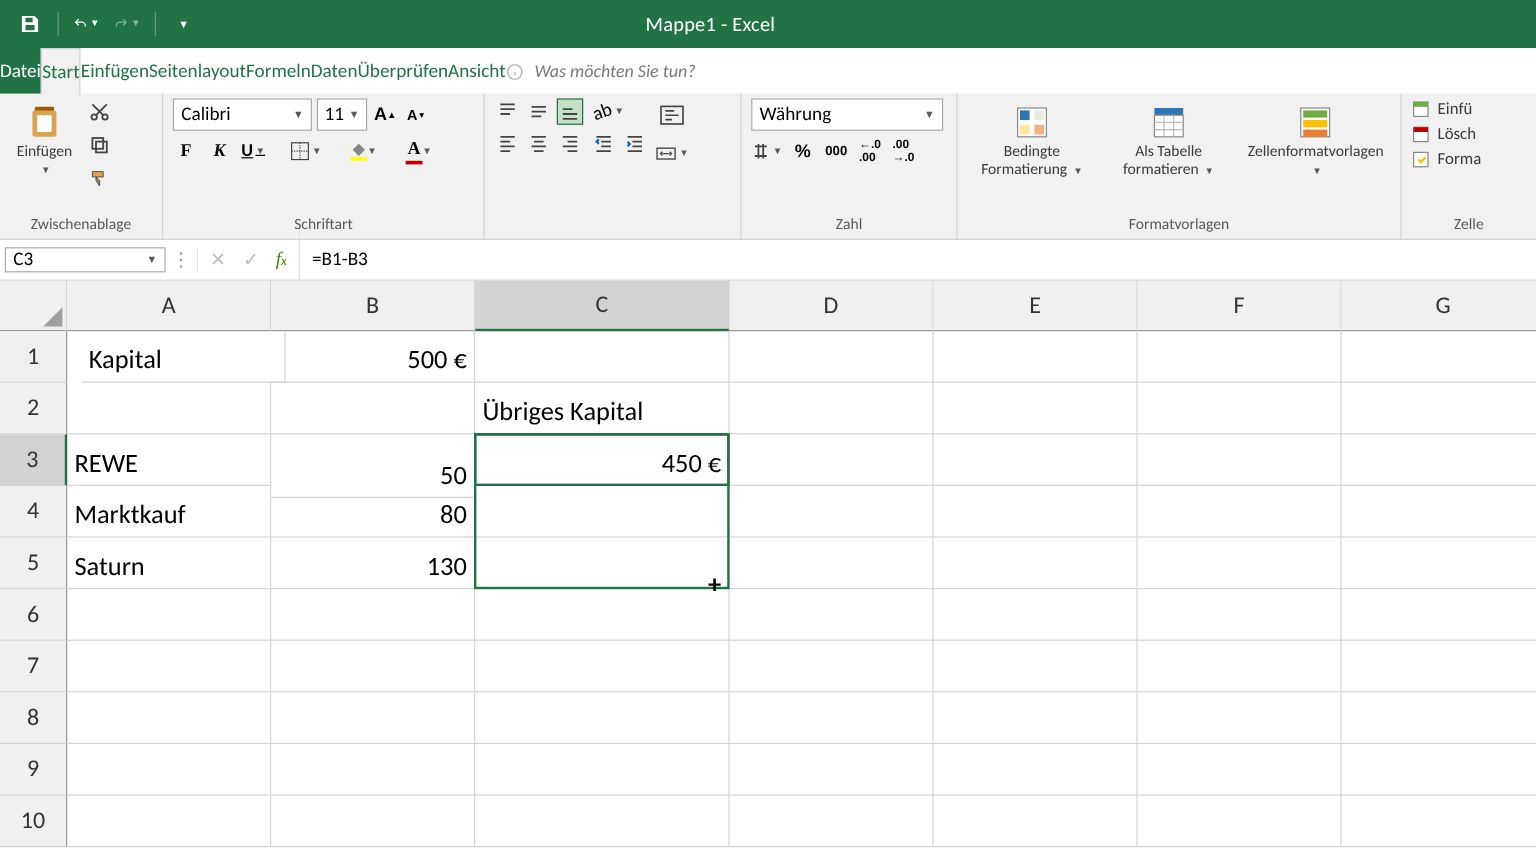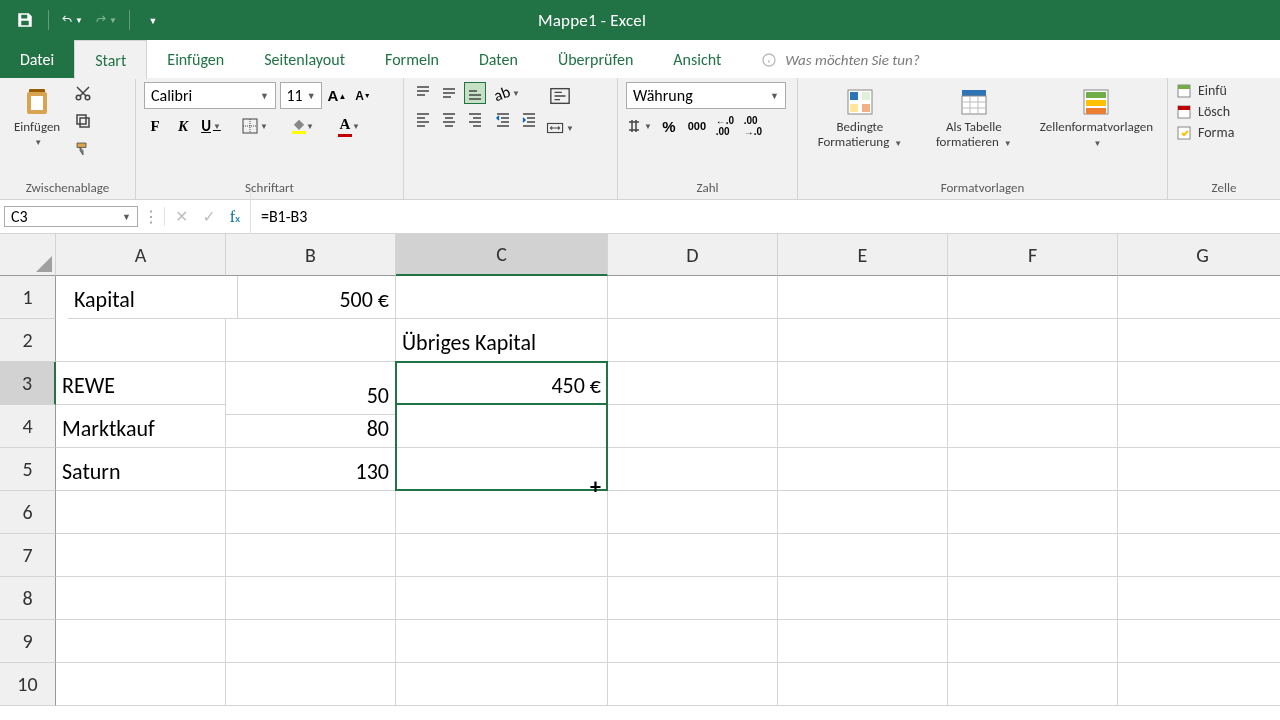--- a/index.html
+++ b/index.html
@@ -7,41 +7,41 @@
 
   
   .titlebar { height: 40px; background: #217346; display: flex; align-items: center; color: #fff; }
   .qat { display: flex; align-items: center; gap: 12px; padding-left: 14px; }
   .qat-icon { width: 22px; height: 22px; display: flex; align-items: center; justify-content: center; cursor: pointer; }
   .qat-sep { width: 1px; height: 20px; background: rgba(255,255,255,0.3); }
   .title-center { flex: 1; text-align: center; font-size: 17px; letter-spacing: .2px; }
 
   
   .tabs { height: 38px; background: #fff; display: flex; align-items: flex-end; border-bottom: none; }
-  .tab { padding: 10px 20px 9px; font-size: 16px; color: #217346; cursor: pointer; }
+  .tab { padding: 10px 0 9px; font-size: 16px; color: #217346; cursor: pointer; }
   .tab.file { background: #217346; color: #fff; }
   .tab.active { background: #f1f1f1; color: #217346; border: 1px solid #d4d4d4; border-bottom: none; position: relative; top: 1px; }
   .tab.tell { color: #7a7a7a; display: flex; align-items: center; gap: 8px; font-style: italic; font-size: 15px; }
 
   
   .ribbon { height: 122px; background: #f1f1f1; border-bottom: 1px solid #d4d4d4; display: flex; }
   .group { border-right: 1px solid #d4d4d4; padding: 4px 8px 2px; display: flex; flex-direction: column; justify-content: space-between; }
   .group-body { display: flex; gap: 6px; align-items: flex-start; flex: 1; }
   .group-label { font-size: 13px; color: #5a5a5a; text-align: center; padding: 2px 0; position: relative; }
 
   .big-btn { display: flex; flex-direction: column; align-items: center; gap: 2px; padding: 4px 6px; cursor: pointer; }
   .big-btn svg { width: 32px; height: 32px; }
   .big-btn-label { font-size: 13px; color: #3a3a3a; text-align: center; line-height: 1.15; }
 
   .small-stack { display: flex; flex-direction: column; gap: 6px; }
   .small-btn { width: 22px; height: 22px; display: flex; align-items: center; justify-content: center; cursor: pointer; }
 
   .font-row { display: flex; align-items: center; gap: 4px; margin-bottom: 6px; }
   .dropdown { background: #fff; border: 1px solid #ababab; display: flex; align-items: center; padding: 3px 6px; }
-  .dropdown.font { width: 132px; }
+  .dropdown.font { width: 116px; }
   .dropdown.size { width: 42px; justify-content: center; }
   .dropdown.number { width: 160px; }
   .dd-caret { margin-left: auto; font-size: 9px; color: #5a5a5a; }
 
   .fmt-row { display: flex; align-items: center; gap: 6px; }
   .fmt-btn { min-width: 22px; height: 22px; display: flex; align-items: center; justify-content: center; cursor: pointer; font-size: 15px; font-family: "Times New Roman", serif; font-weight: bold; }
   .fmt-btn.k { font-style: italic; }
   .fmt-btn.u { text-decoration: underline; }
   .split-caret { font-size: 8px; color: #5a5a5a; margin-left: 2px; }
   .color-bar { width: 14px; height: 3px; margin-top: 1px; }
@@ -54,21 +54,21 @@
   .cells-stack { display: flex; flex-direction: column; gap: 4px; justify-content: center; }
   .cells-row { display: flex; align-items: center; gap: 6px; font-size: 14px; color: #3a3a3a; cursor: pointer; }
 
   
   .formula-bar { height: 34px; border-bottom: 1px solid #d4d4d4; display: flex; align-items: center; background: #fff; }
   .namebox { width: 134px; border: 1px solid #ababab; margin: 4px 0 4px 4px; display: flex; align-items: center; padding: 0 6px; font-size: 16px; }
   .namebox .dd-caret { margin-left: auto; }
   .fbar-sep { width: 26px; display: flex; align-items: center; justify-content: center; color: #999; }
   .fbar-btns { display: flex; align-items: center; gap: 14px; padding: 0 10px; border-left: 1px solid #e2e2e2; }
   .fbar-btn { color: #bfbfbf; cursor: pointer; }
-  .fbar-fx { color: #0369a1; font-family: "Times New Roman", serif; font-size: 16px; }
+  .fbar-fx { font-style: italic; color: #4d7c0f; font-family: "Times New Roman", serif; font-size: 16px; }
   .fbar-input { flex: 1; border-left: 1px solid #e2e2e2; display: flex; align-items: center; padding: 16px 10px; font-size: 16px; font-family: Calibri, sans-serif; }
 
   
   .grid-wrap { position: relative; }
   .selectall { position: absolute; left: 0; top: 0; width: 56px; height: 42px; background: #f0f0f0; border-right: 1px solid #d4d4d4; border-bottom: 1px solid #999; }
   .selectall::after { content: ""; position: absolute; right: 3px; bottom: 3px; width: 0; height: 0; border-left: 16px solid transparent; border-bottom: 16px solid #a0a0a0; }
 
   .colheads { position: absolute; left: 56px; top: 0; height: 42px; display: flex; }
   .colhead { border-right: 1px solid #d4d4d4; border-bottom: 1px solid #999; background: #f0f0f0; display: flex; align-items: center; justify-content: center; font-size: 20px; color: #333; }
   .colhead.selected { background: #d2d2d2; border-bottom: 2px solid #217346; }

